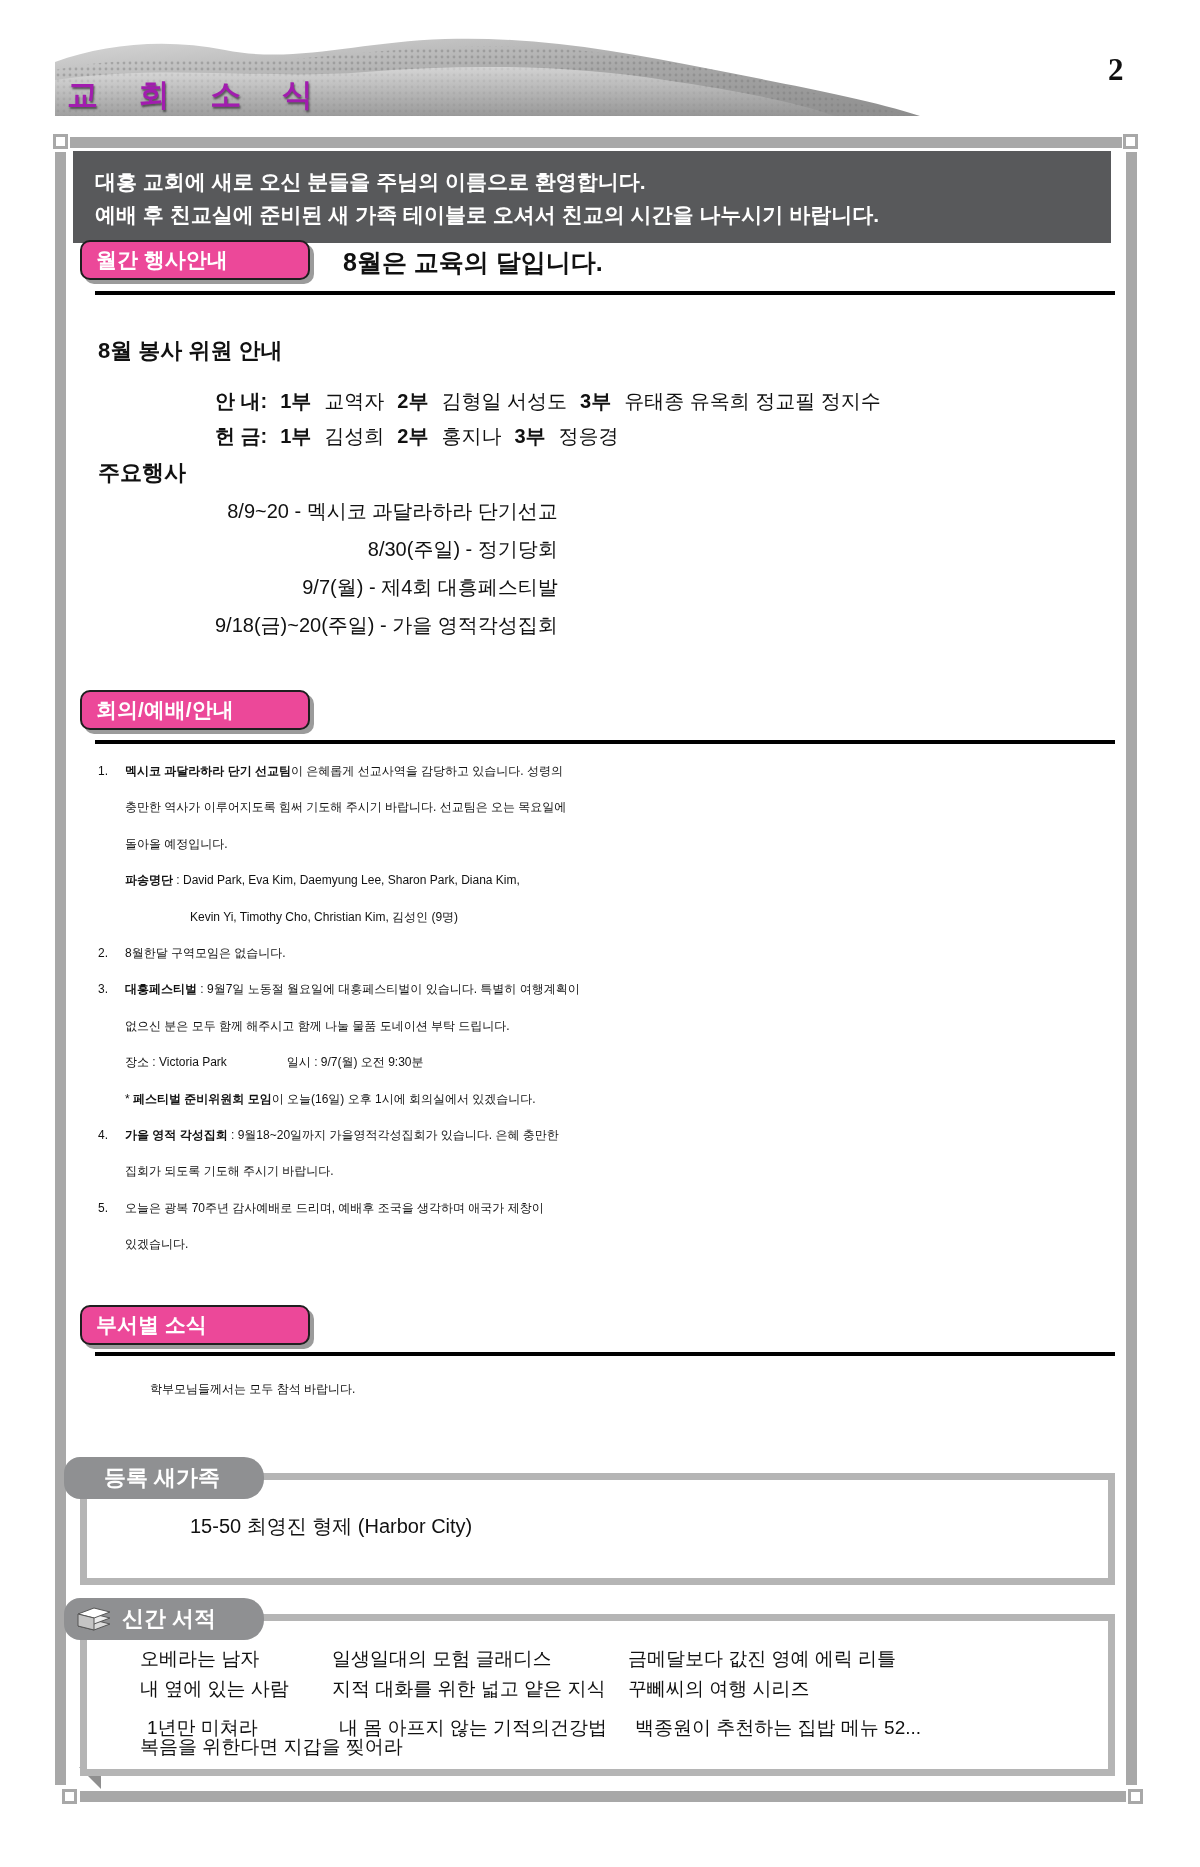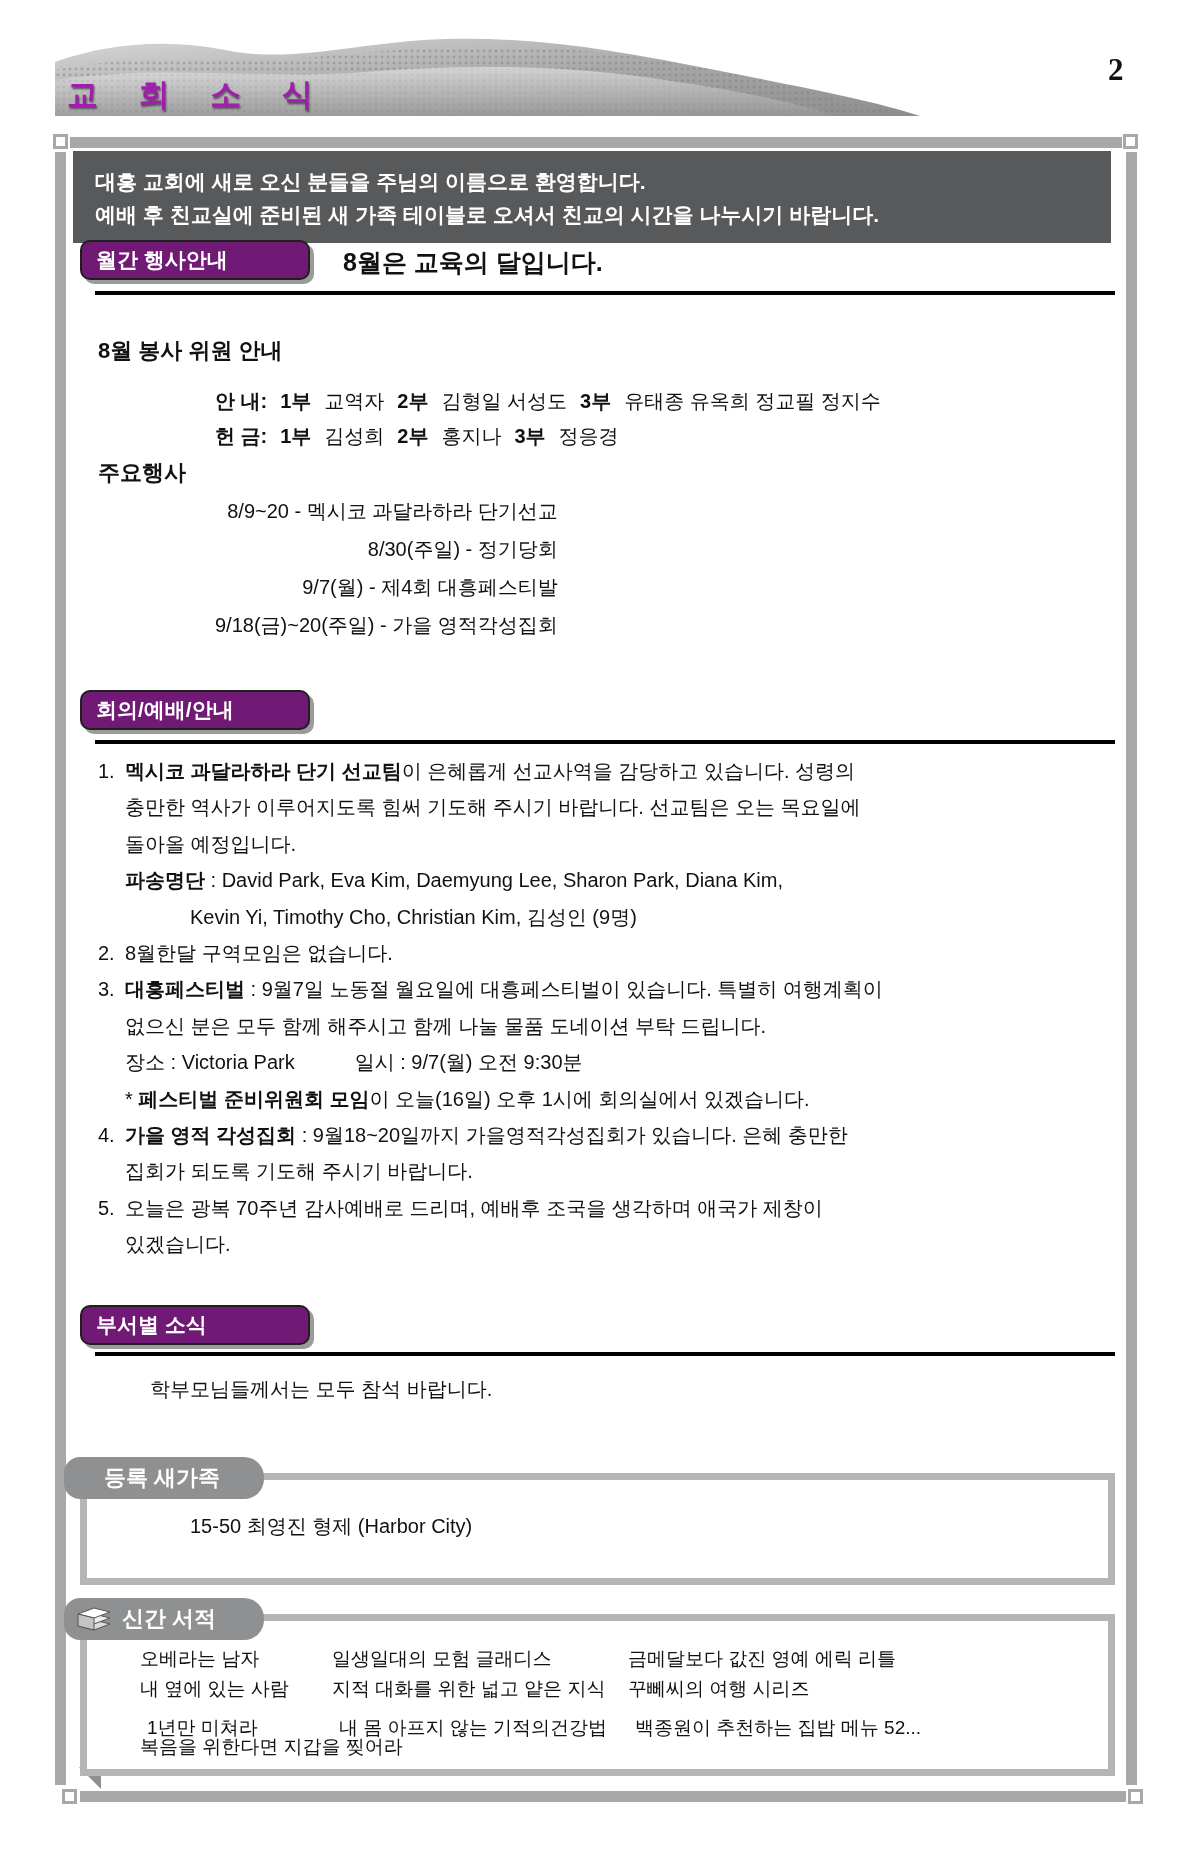--- a/index.html
+++ b/index.html
@@ -27,37 +27,37 @@
 
   
   .welcome{
     left:73px;top:151px;width:1038px;height:92px;background:#58595b;
     color:#ffffff;font-weight:bold;font-size:21px;line-height:33px;
     padding:14px 0 0 22px;box-sizing:border-box;
   }
 
   
   .badge{
-    position:absolute;width:230px;height:40px;background:#701a75;border:2px solid #1f1f1f;
+    position:absolute;width:230px;height:40px;background:#ec4899;border:2px solid #1f1f1f;
     border-radius:10px;box-shadow:4px 4px 0 0 #9b9b9b;color:#fff;font-size:21px;
     font-weight:bold;display:flex;align-items:center;padding-left:14px;box-sizing:border-box;
     white-space:nowrap;
   }
   .rule{position:absolute;height:4px;background:#000;width:1020px;left:95px;}
 
   .headline{left:343px;top:246px;font-size:25px;font-weight:bold;}
 
   .h2{position:absolute;left:98px;font-size:22px;font-weight:bold;white-space:nowrap;}
 
   .duty{position:absolute;left:215px;font-size:20px;white-space:nowrap;}
   .duty span{margin-right:13px;}
 
   .events{position:absolute;left:215px;font-size:20px;line-height:38px;white-space:nowrap;}
 
-  .list{position:absolute;left:98px;width:1022px;font-size:20px;line-height:36.4px;}
+  .list{position:absolute;left:98px;width:1022px;font-size:12px;line-height:36.4px;}
   .list .row{white-space:nowrap;}
   .num{display:inline-block;width:27px;}
   .ind1{padding-left:27px;}
   .ind2{padding-left:92px;}
   .gap60{margin-left:60px;}
 
   
   .tab{
     position:absolute;width:200px;height:42px;background:#8f9092;border-radius:16px 20px 20px 16px;
     color:#fff;font-size:22px;font-weight:bold;display:flex;align-items:center;

